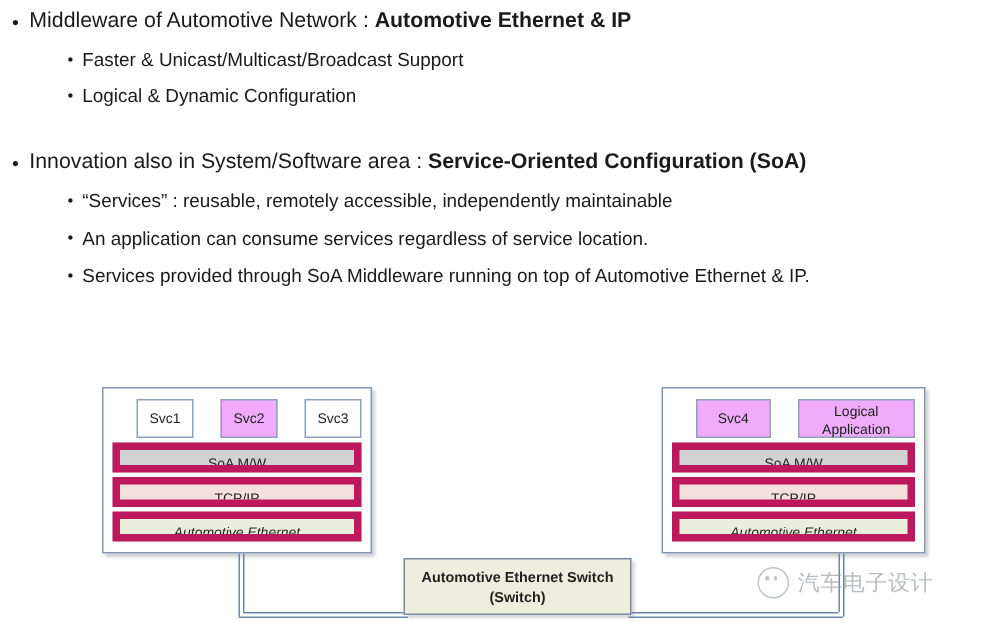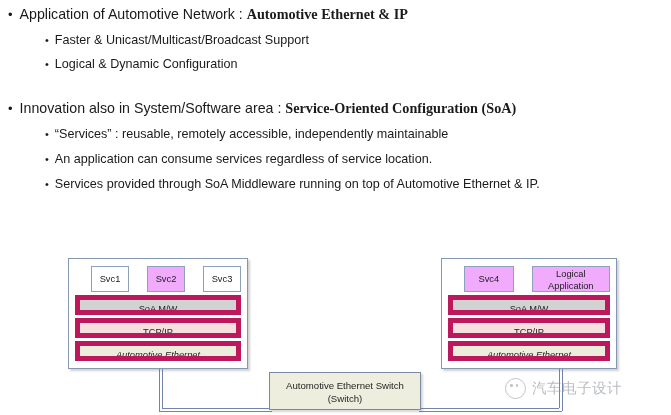--- a/index.html
+++ b/index.html
@@ -47,21 +47,21 @@
   }
   .bullet-l2 .dot {
     font-size: 11px;
     margin-right: 6px;
     transform: translateY(1px);
   }
   .btext {
     flex: 1 1 auto;
     white-space: nowrap;
   }
-  .bold { font-weight: bold; font-family: Liberation Serif, serif; }
+  .bold { font-weight: bold; }
 
   .gap-block { height: 22px; }
 
   
   .diagram {
     position: absolute;
     left: 0;
     top: 245px;
     width: 671px;
     height: 170px;
@@ -128,20 +128,21 @@
     height: 38px;
     box-sizing: border-box;
     background: #edeede;
     border: 1px solid #7a8aa3;
     box-shadow: 2px 2px 2px rgba(120,120,130,0.3);
     font-size: 9.6px;
     text-align: center;
     line-height: 13px;
     padding-top: 6px;
     color: #1f1f1f;
+    font-weight: bold;
   }
 
   
   .conn {
     position: absolute;
     background: #6f85ad;
   }
   .conn-h { height: 1px; }
   .conn-v { width: 1px; }
 
@@ -183,21 +184,21 @@
     font-family: "DejaVu Sans", sans-serif;
   }
 </style>
 </head>
 <body>
 
 <div class="bullets">
 
   <div class="bullet-row bullet-l1">
     <span class="dot">•</span>
-    <span class="btext"><span>Application of Automotive Network : </span><span class="bold">Automotive Ethernet &amp; IP</span></span>
+    <span class="btext"><span>Middleware of Automotive Network : </span><span class="bold">Automotive Ethernet &amp; IP</span></span>
   </div>
 
   <div class="bullet-row bullet-l2">
     <span class="dot">•</span>
     <span class="btext">Faster &amp; Unicast/Multicast/Broadcast Support</span>
   </div>
 
   <div class="bullet-row bullet-l2">
     <span class="dot">•</span>
     <span class="btext">Logical &amp; Dynamic Configuration</span>

